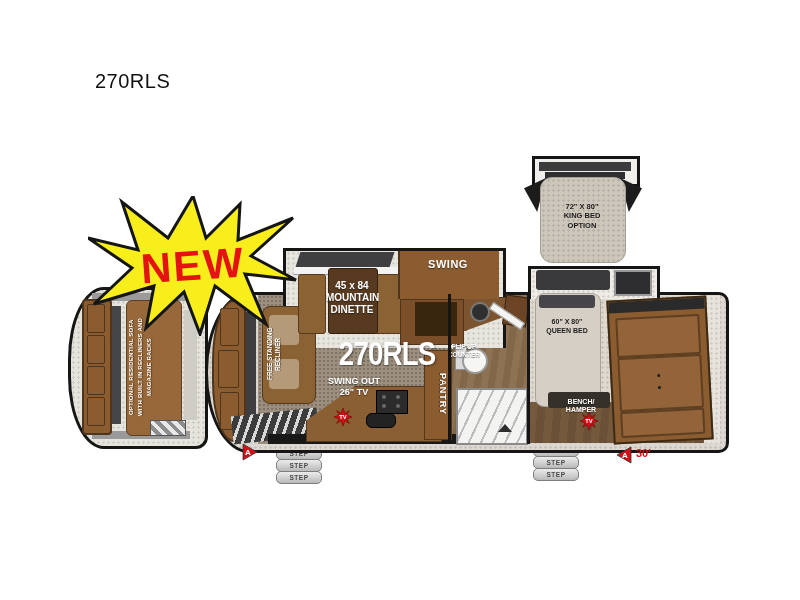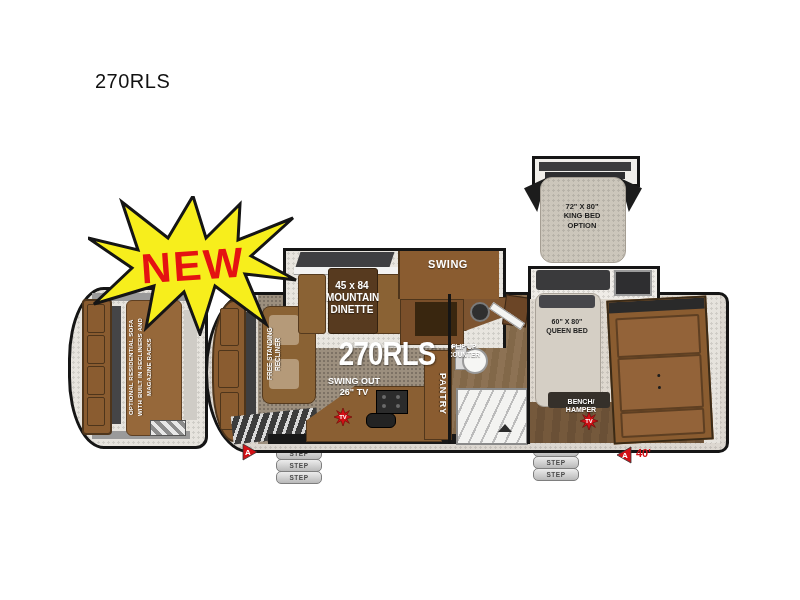--- a/index.html
+++ b/index.html
@@ -181,20 +181,20 @@
   <div class="step" style="left:533px;top:468px;z-index:0;">STEP</div>
 
   <svg class="abs" viewBox="0 0 16 18" style="left:242px;top:443px;width:16px;height:18px;z-index:5;">
     <polygon points="1,1 15,9 1,17" fill="#d21016" stroke="#333333" stroke-width="0.8"></polygon>
     <text x="3" y="12" font-size="8" font-weight="bold" fill="#ffffff" font-family="Liberation Sans, sans-serif">A</text>
   </svg>
   <svg class="abs" viewBox="0 0 16 18" style="left:616px;top:446px;width:16px;height:18px;z-index:5;">
     <polygon points="15,1 1,9 15,17" fill="#d21016" stroke="#333333" stroke-width="0.8"></polygon>
     <text x="6" y="12" font-size="8" font-weight="bold" fill="#ffffff" font-family="Liberation Sans, sans-serif">A</text>
   </svg>
-  <div class="abs" style="left:636px;top:447px;font-size:11px;font-weight:bold;color:#d21016;z-index:5;">40'</div>
+  <div class="abs" style="left:636px;top:447px;font-size:11px;font-weight:bold;color:#d21016;z-index:5;">30'</div>
 
   <svg class="abs" viewBox="0 0 210 140" style="left:88px;top:196px;width:210px;height:140px;z-index:6;">
     <polygon points="105,0 118,42 152,8 150,44 205,22 163,60 208,84 157,78 178,128 127,90 112,138 96,96 58,132 66,90 6,108 44,72 0,42 50,54 34,6 80,42" fill="#f7ee1c" stroke="#151515" stroke-width="3" stroke-linejoin="miter"></polygon>
     <text x="105" y="84" text-anchor="middle" font-size="42" font-weight="bold" fill="#e41212" letter-spacing="2" font-family="Liberation Sans, sans-serif" transform="rotate(-4 105 70)">NEW</text>
   </svg>
 
 </div>
 
 </body></html>

